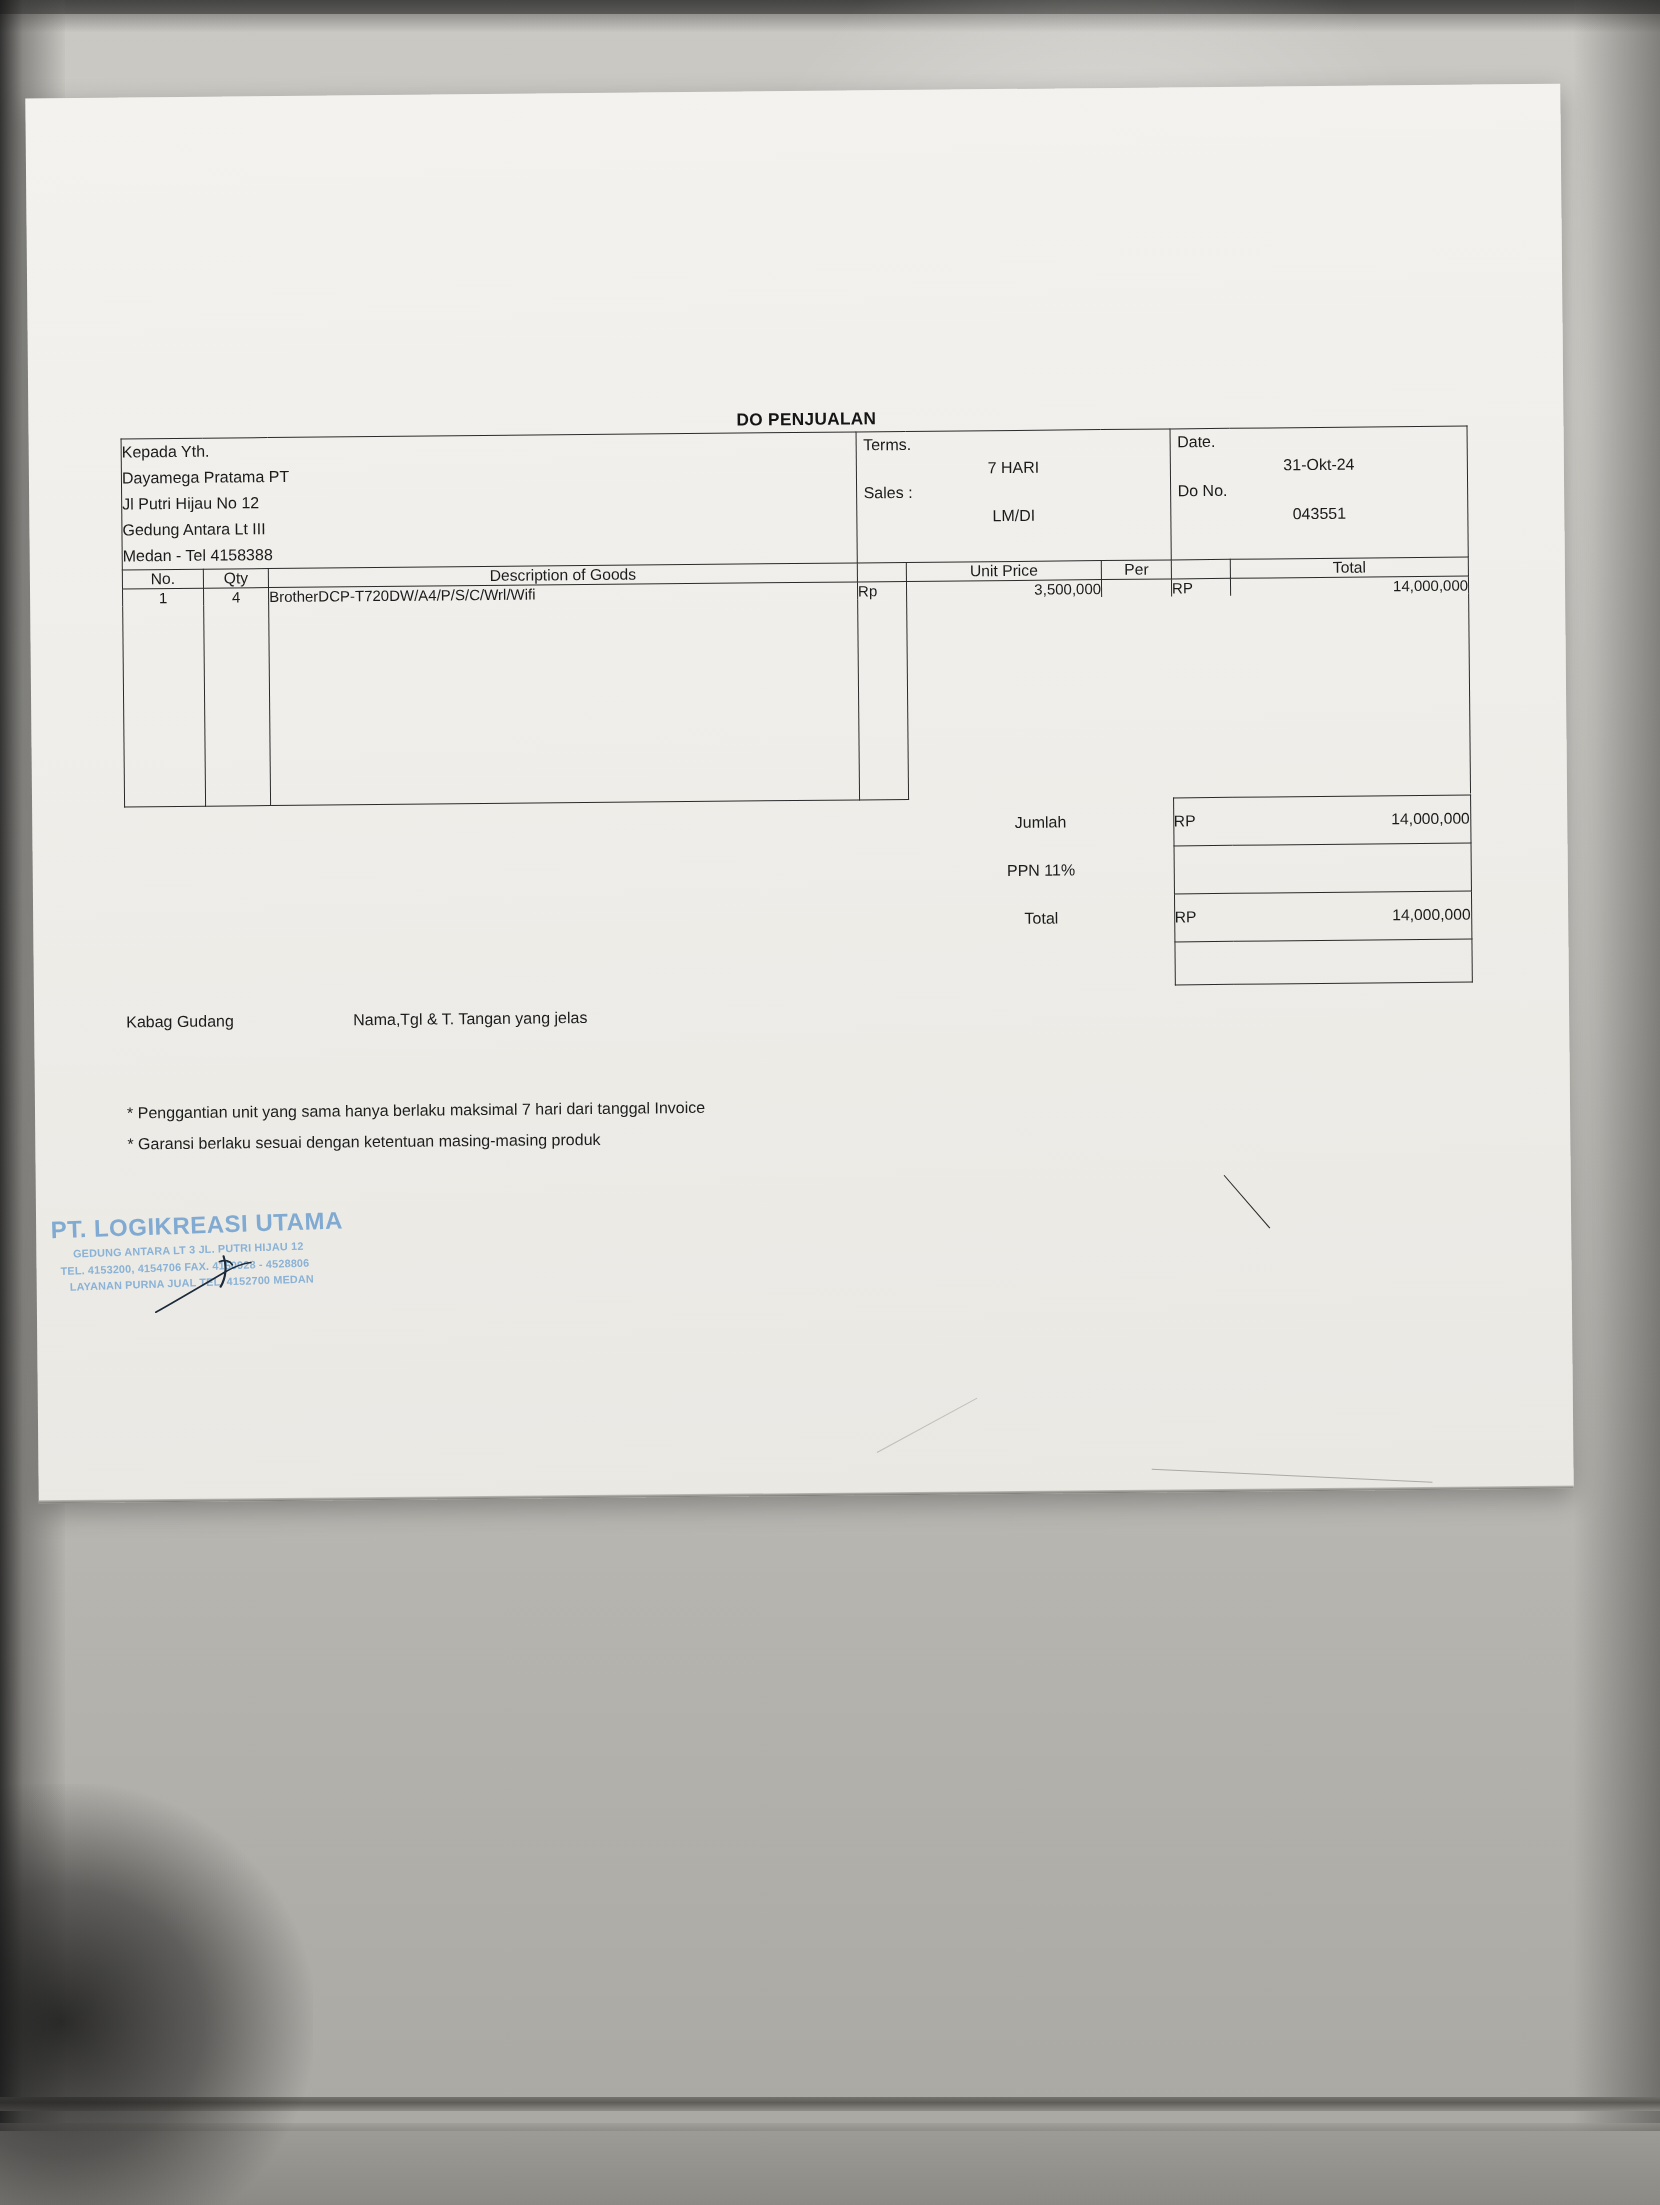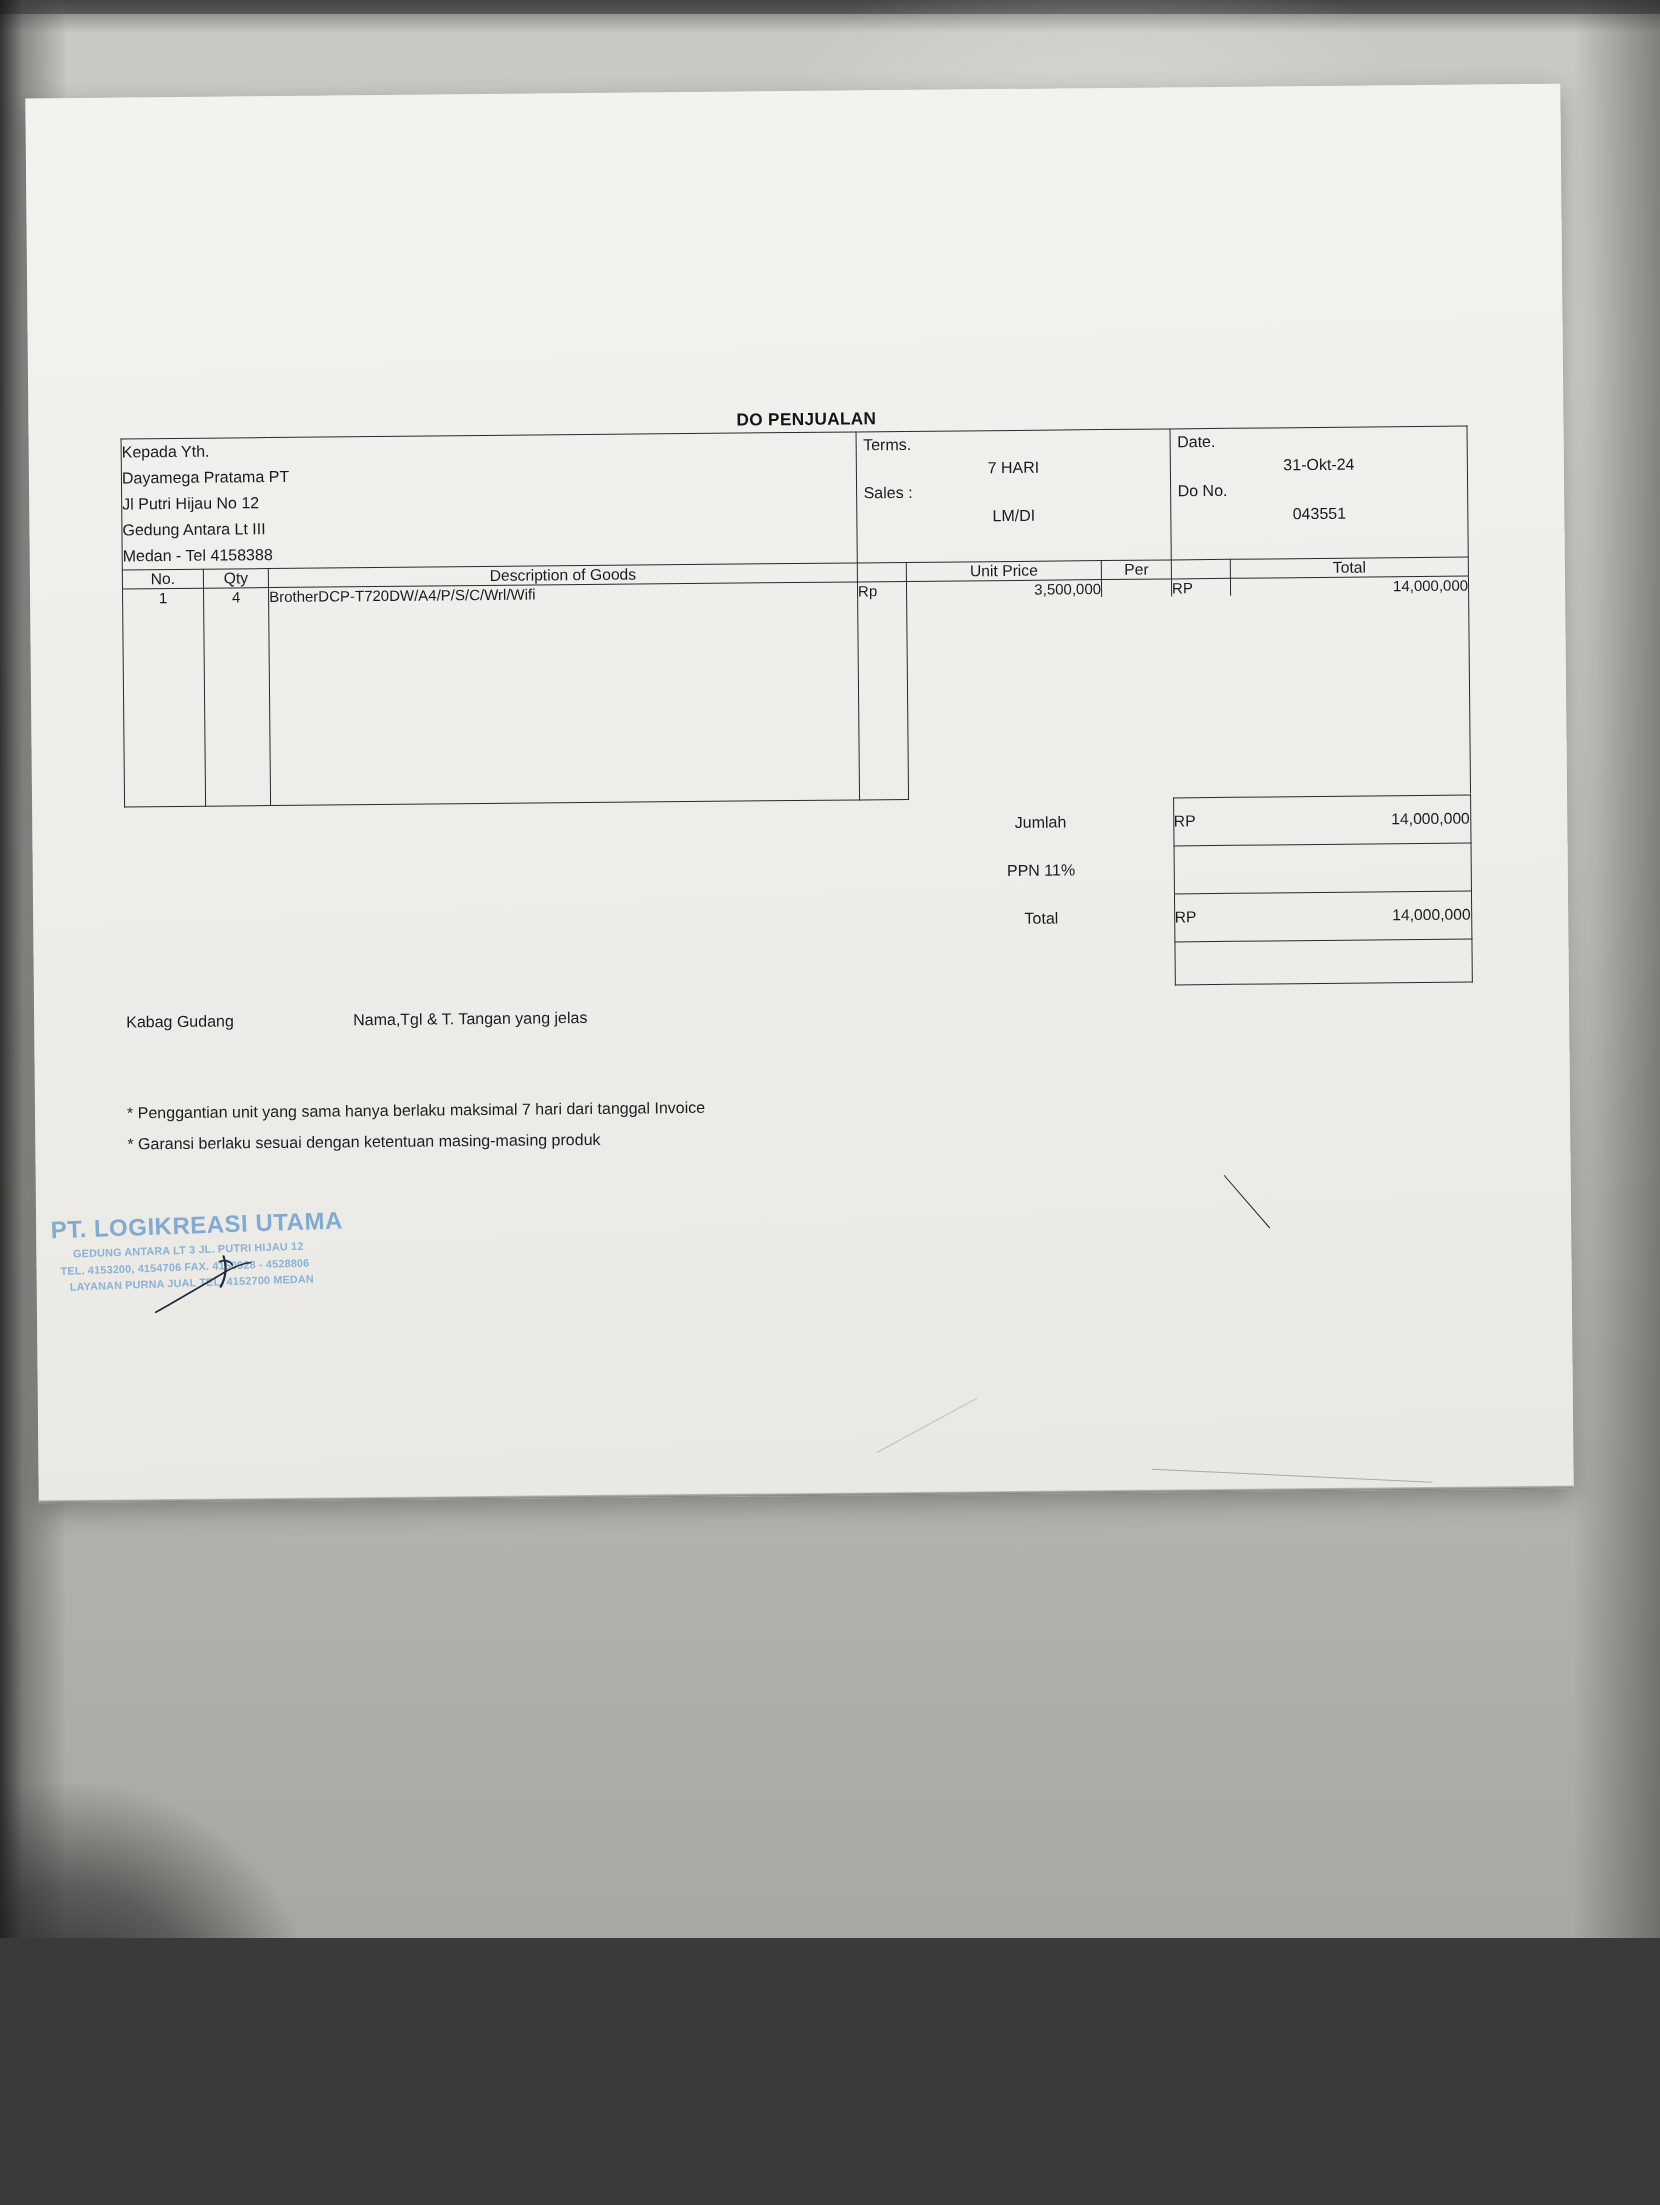--- a/index.html
+++ b/index.html
@@ -11,21 +11,21 @@
     width: 1660px;
     height: 2205px;
     overflow: hidden;
     font-family: "Liberation Sans", sans-serif;
   }
 
   
   .scene {
     position: relative;
     width: 1660px;
-    height: 1938px;
+    height: 2205px;
     background: #b9b7b2;
     overflow: hidden;
   }
   .tile-bg {
     position: absolute;
     inset: 0;
     background:
       linear-gradient(180deg, #c9c7c2 0%, #cfcdc8 18%, #c6c4bf 46%, #b6b4af 72%, #a9a7a2 100%);
   }
   .tile-shadow-left {

